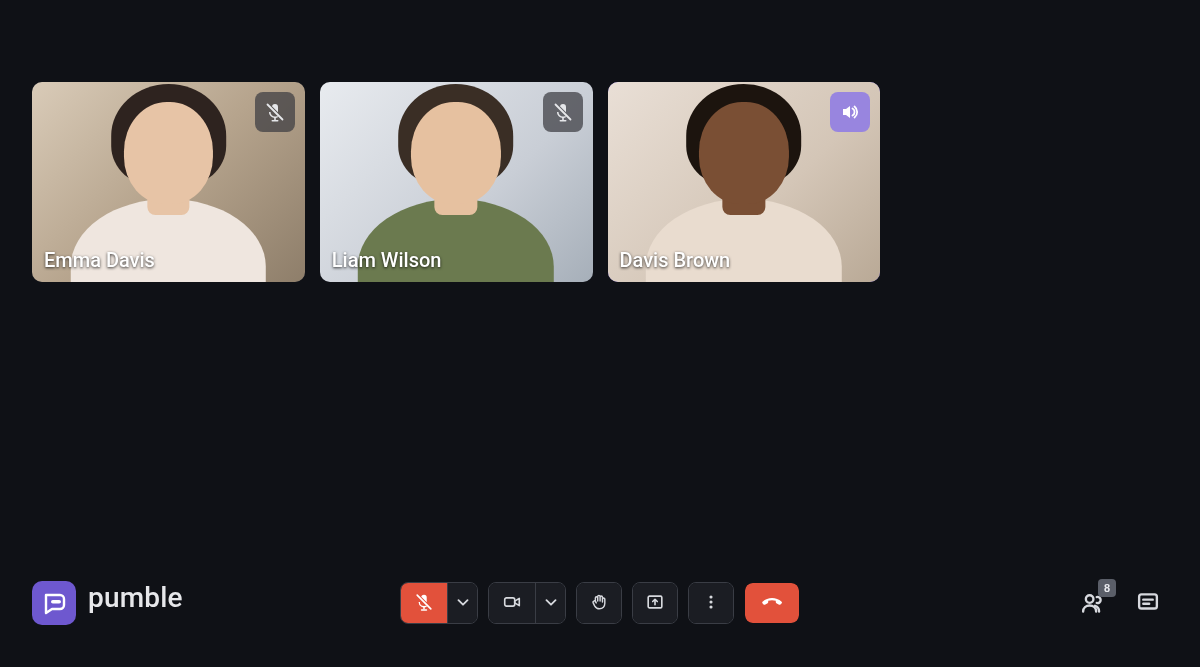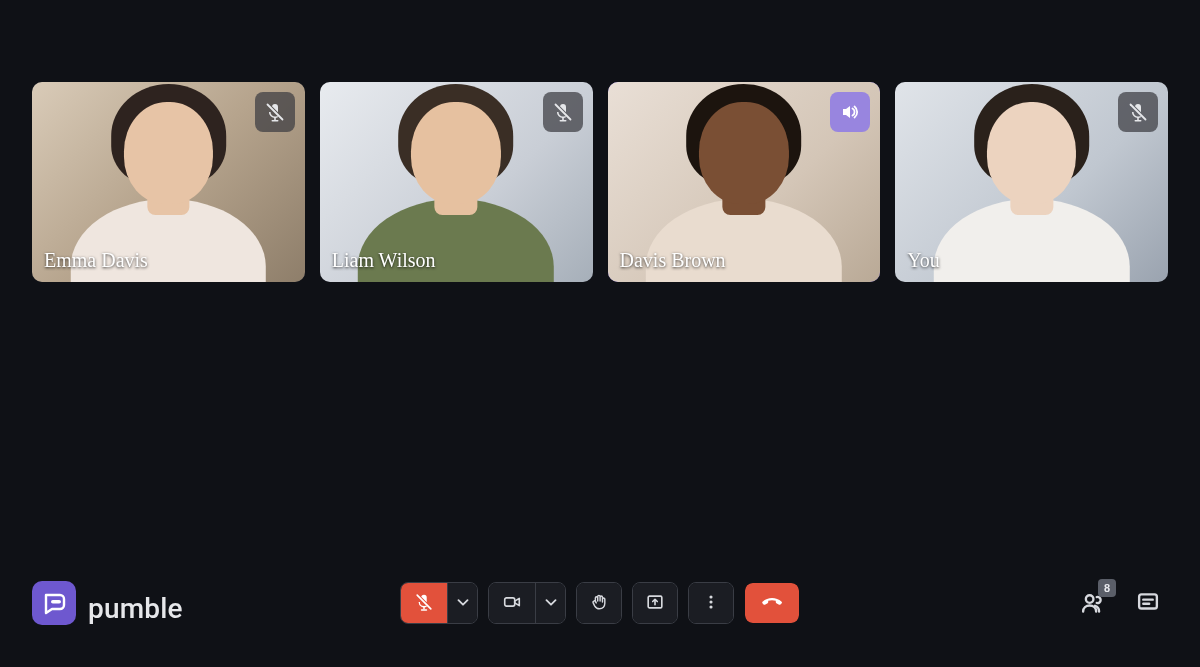--- a/index.html
+++ b/index.html
@@ -11,21 +11,20 @@
     overflow: hidden;
     position: relative;
   }
 
   .grid {
     display: grid;
     grid-template-columns: repeat(4, 1fr);
     grid-template-rows: repeat(2, 1fr);
     gap: 15px;
     padding: 82px 32px 0 32px;
-    font-family: Liberation Serif, serif;
   }
 
   .tile {
     position: relative;
     border-radius: 10px;
     overflow: hidden;
     aspect-ratio: 1.365/1;
     background: #2a2d35;
   }
   .tile.speaking {
@@ -130,21 +129,21 @@
     left: 0;
     right: 0;
     height: 48px;
     display: flex;
     align-items: center;
     padding: 0 32px;
   }
 
   .logo {
     display: flex;
-    align-items: flex-end;
+    align-items: flex-start;
     gap: 12px;
   }
   .logo-mark {
     width: 44px;
     height: 44px;
     border-radius: 10px;
     background: #6e58cf;
     display: flex;
     align-items: center;
     justify-content: center;
@@ -341,35 +340,20 @@
           <use href="#ic-speaker"></use>
         </svg>
       </div>
     <div class="name">Davis Brown</div>
   </div>
 
 
 
 
 
-  <div class="tile p7">
-    <div class="bg bg7"></div>
-    <div class="person">
-        <div class="hair"></div>
-        <div class="shoulders"></div>
-        <div class="neck"></div>
-        <div class="head"></div>
-      </div>
-    <div class="status-badge muted">
-        <svg viewBox="0 0 22 22">
-          <use href="#ic-mic-off-dark"></use>
-        </svg>
-      </div>
-    <div class="name">You</div>
-  </div>
 
 </div>
 
 <div class="toolbar">
 
   <div class="logo">
     <div class="logo-mark">
       <svg viewBox="0 0 28 24">
           <use href="#ic-logo"></use>
         </svg>

